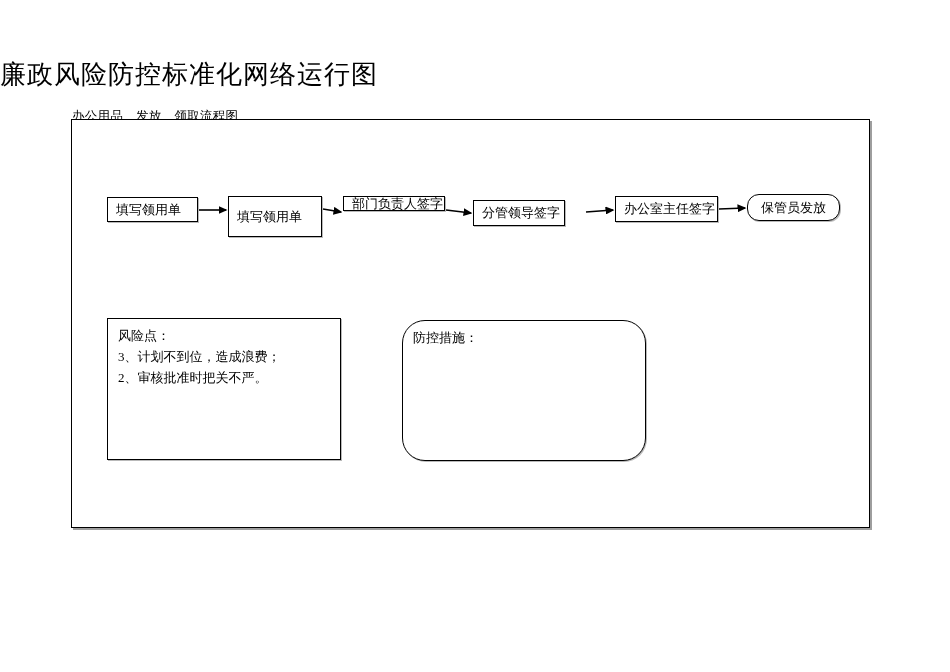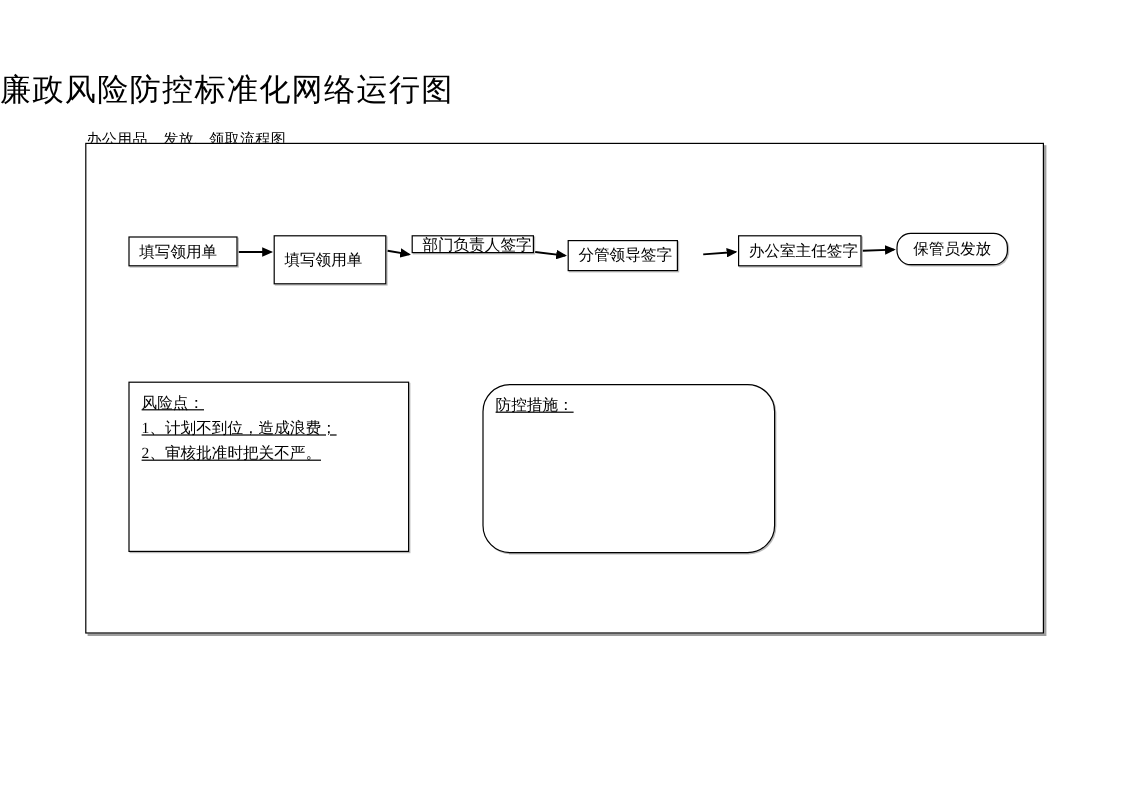--- a/index.html
+++ b/index.html
@@ -80,21 +80,21 @@
     box-sizing: border-box;
     border: 1px solid #000000;
     background: #ffffff;
     box-shadow: 1px 1px 0 rgba(80,80,80,0.4);
     font-size: 13px;
     line-height: 21px;
     padding: 6px 10px;
   }
   #risk-box    { left: 107px; top: 318px; width: 234px; height: 142px; }
   #control-box { left: 402px; top: 320px; width: 244px; height: 141px; border-radius: 23px; }
-  .note-line { white-space: nowrap; text-decoration: underline; }
+  .note-line { white-space: nowrap; }
 </style>
 </head>
 <body>
 
 <div id="page">
 
   <h1 class="doc-title">廉政风险防控标准化网络运行图</h1>
 
   <div class="caption">办公用品、发放、领取流程图</div>
 
@@ -127,21 +127,21 @@
     </defs>
     <line x1="199" y1="210" x2="226" y2="210" stroke="#000000" stroke-width="1.6" marker-end="url(#ah)"></line>
     <line x1="323" y1="209" x2="341" y2="212" stroke="#000000" stroke-width="1.6" marker-end="url(#ah)"></line>
     <line x1="446" y1="210" x2="471" y2="213" stroke="#000000" stroke-width="1.6" marker-end="url(#ah)"></line>
     <line x1="586" y1="212" x2="613" y2="210" stroke="#000000" stroke-width="1.6" marker-end="url(#ah)"></line>
     <line x1="719" y1="209" x2="745" y2="208" stroke="#000000" stroke-width="1.6" marker-end="url(#ah)"></line>
   </svg>
 
   <div class="note-box" id="risk-box">
     <div class="note-line">风险点：</div>
-    <div class="note-line">1、计划不到位，造成浪费；</div>
+    <div class="note-line">3、计划不到位，造成浪费；</div>
     <div class="note-line">2、审核批准时把关不严。</div>
   </div>
 
   <div class="note-box" id="control-box">
     <div class="note-line">防控措施：</div>
   </div>
 
 </div>
 
 </body></html>

